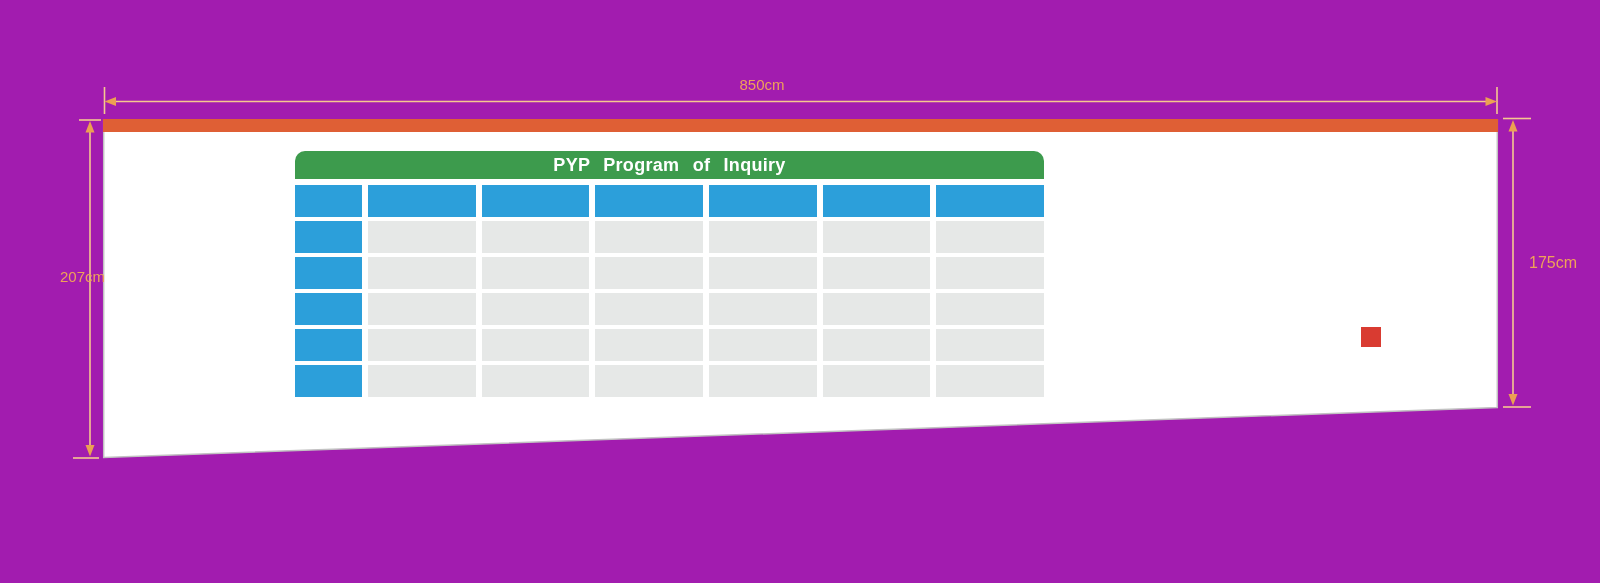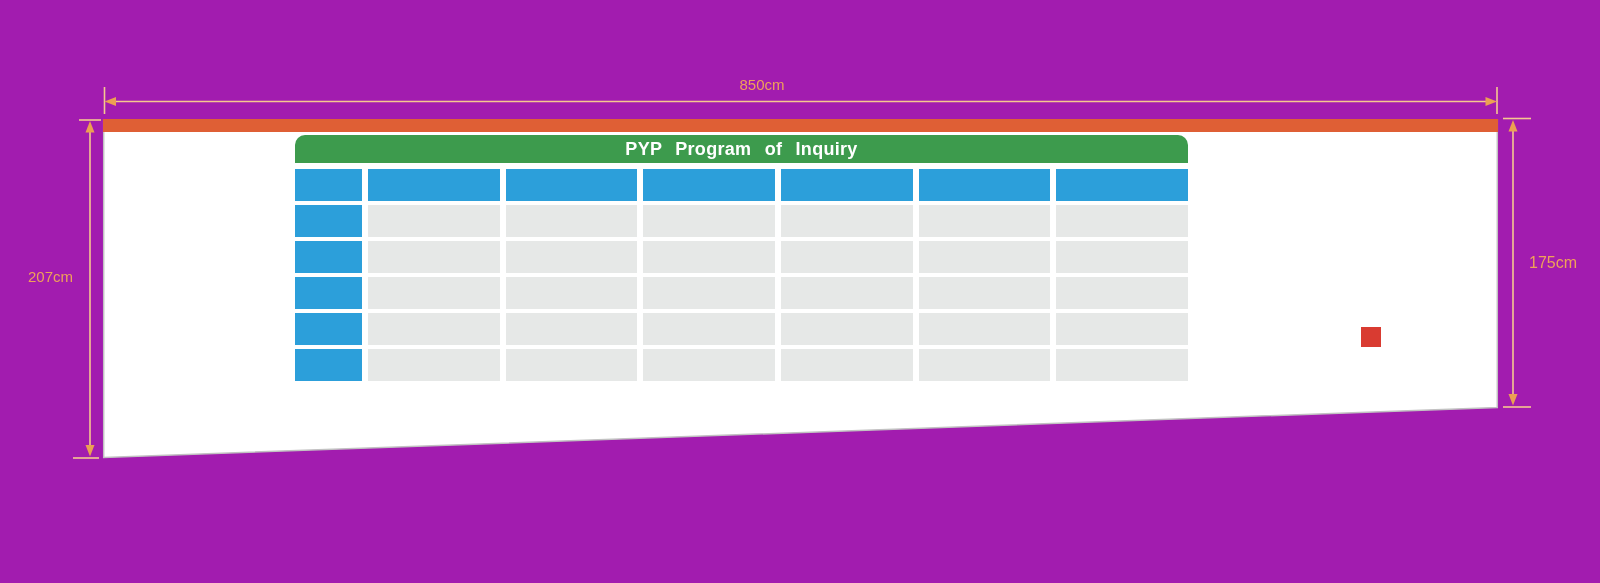--- a/index.html
+++ b/index.html
@@ -16,23 +16,23 @@
   .dim-arrow{fill:var(--dim-arrow,#eca052);stroke:none;}
   .stripe{
     position:absolute;left:103px;top:119px;width:1395px;height:13px;
     background:var(--stripe-orange,#df5f35);
   }
   .dim-label{
     position:absolute;color:var(--dim-text,#efa258);
     font-size:15px;line-height:15px;white-space:nowrap;
   }
   .dim-label-width{left:762px;top:77px;transform:translateX(-50%);}
-  .dim-label-left{left:28px;top:269px;}
+  .dim-label-left{left:60px;top:269px;}
   .dim-label-right{left:1518px;top:257px;font-size:16px;line-height:12px;margin-left:11px;}
-  .poi-board{position:absolute;left:295px;top:135px;width:893px;}
+  .poi-board{position:absolute;left:295px;top:151px;width:749px;}
   .poi-banner{
     height:28px;border-radius:10px 10px 0 0;
     background:var(--banner-green,#3d9b4d);
     color:var(--title-text,#ffffff);
     font-weight:bold;font-size:18px;line-height:28px;
     letter-spacing:0.3px;word-spacing:8px;
     text-align:center;
   }
   .poi-grid{
     margin-top:6px;

